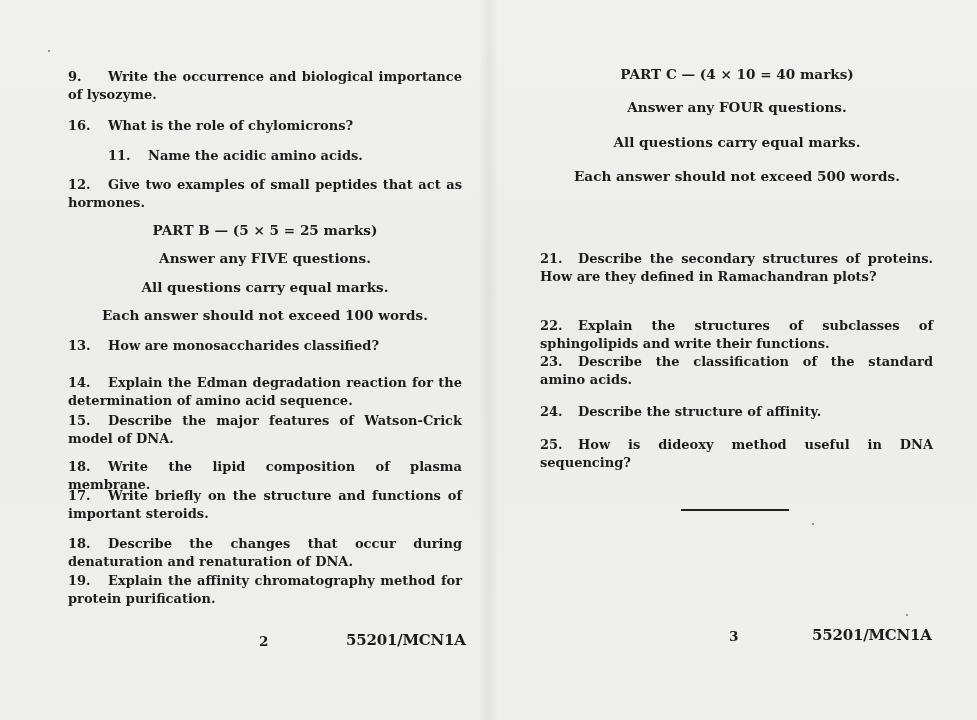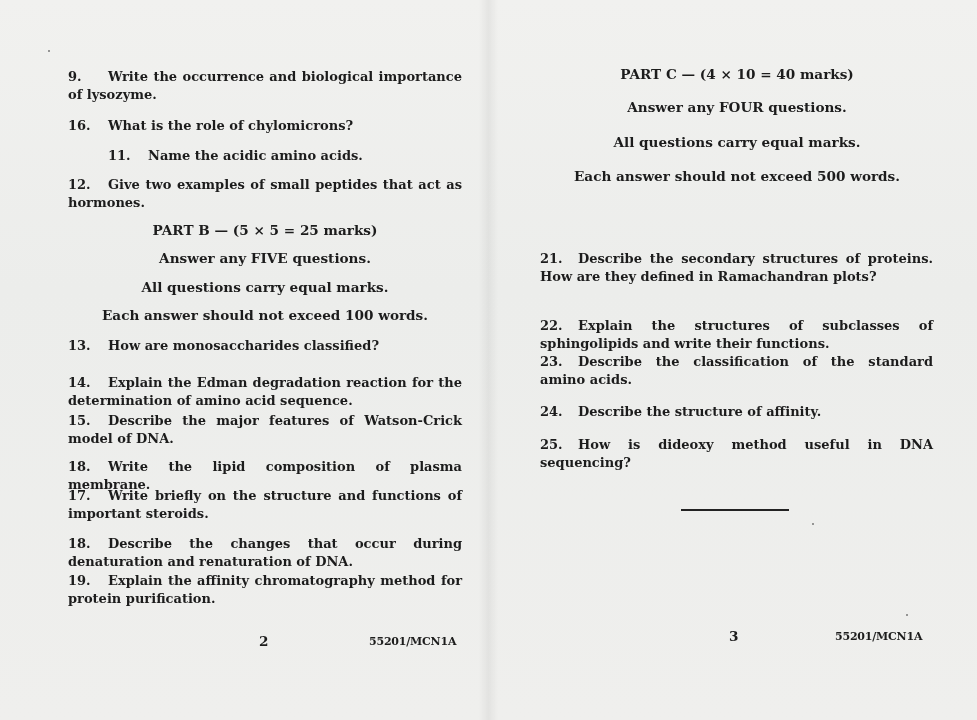--- a/index.html
+++ b/index.html
@@ -51,21 +51,21 @@
       text-align: center;
       white-space: nowrap;
     }
     .footer {
       position: absolute;
       font-weight: bold;
       font-size: 13.6px;
       line-height: 18px;
       white-space: nowrap;
     }
-    .footer .code { font-size: 11px; letter-spacing: -0.2px; margin-left: 23px; }
+    .footer .code { font-size: 15px; letter-spacing: -0.2px; }
     .end-rule {
       position: absolute;
       height: 2px;
       background: #222;
     }
     .dot {
       position: absolute;
       width: 2px; height: 2px;
       background: #777;
       border-radius: 1px;

